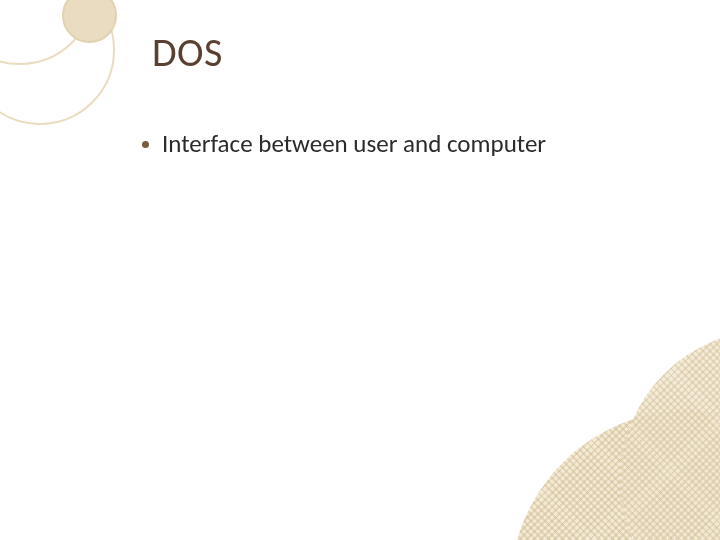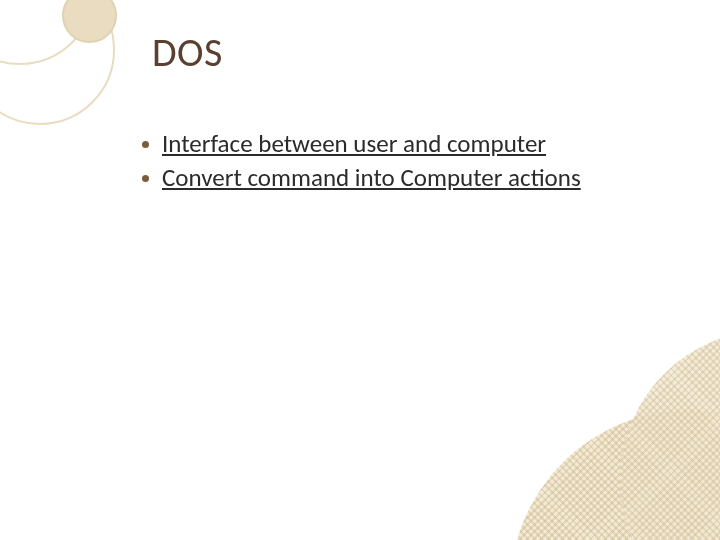--- a/index.html
+++ b/index.html
@@ -64,21 +64,20 @@
   }
   .body ul {
     list-style: none;
     margin: 0;
     padding: 0;
   }
   .body li {
     position: relative;
     padding-left: 22px;
     margin: 0 0 3px 0;
-    text-decoration: underline;
   }
   .body li::before {
     content: "";
     position: absolute;
     left: 2px;
     top: 0.52em;
     width: 7px;
     height: 7px;
     border-radius: 50%;
     background: #7a5c3e;
@@ -120,21 +119,20 @@
 
   <div class="circ circ-outline c1"></div>
   <div class="circ circ-outline c2"></div>
   <div class="circ circ-fill c3"></div>
 
   <div class="title">DOS</div>
 
   <div class="body">
     <ul>
       <li>Interface between user and computer</li>
-      <li>Convert command into Computer actions</li>
     </ul>
   </div>
 
   <div class="corner">
     <div class="seg s1"></div>
     <div class="seg s2"></div>
   </div>
 </div>
 
 </body></html>

